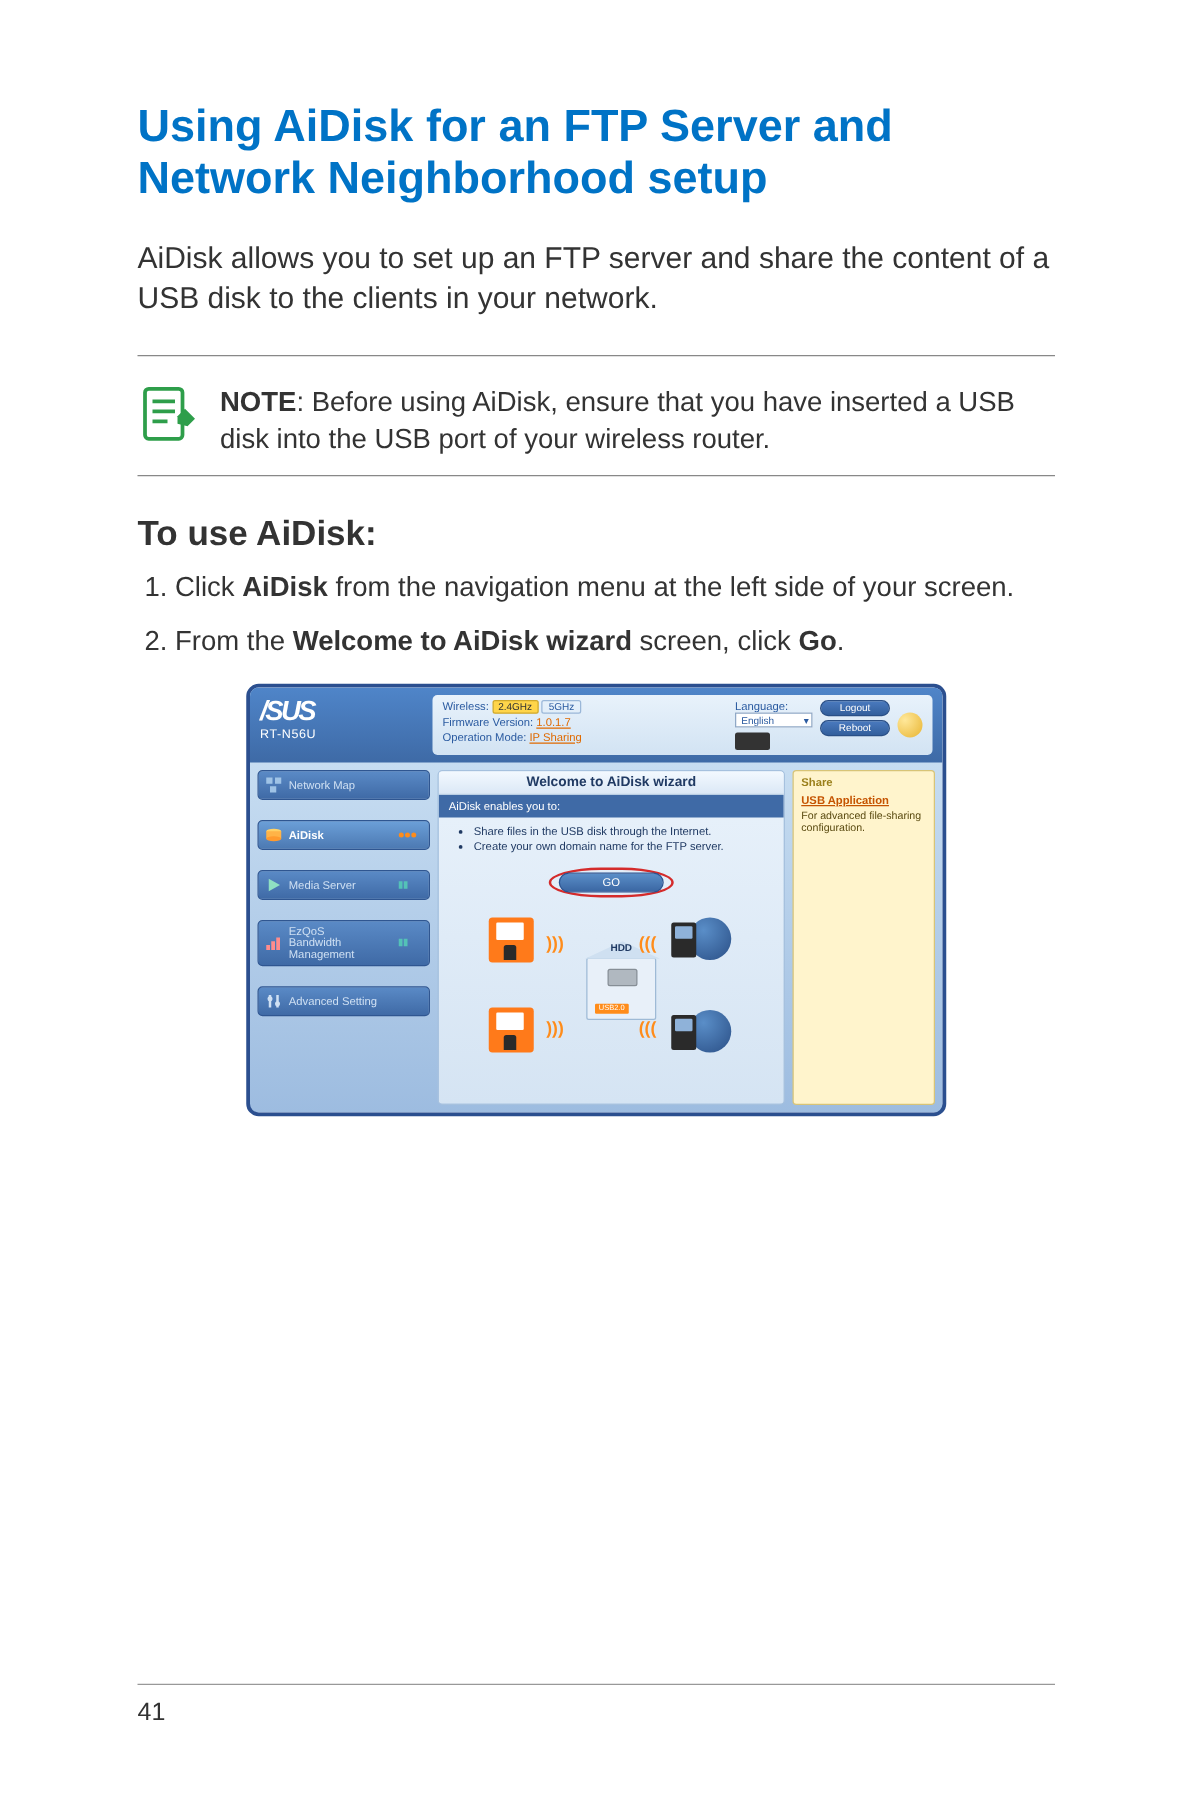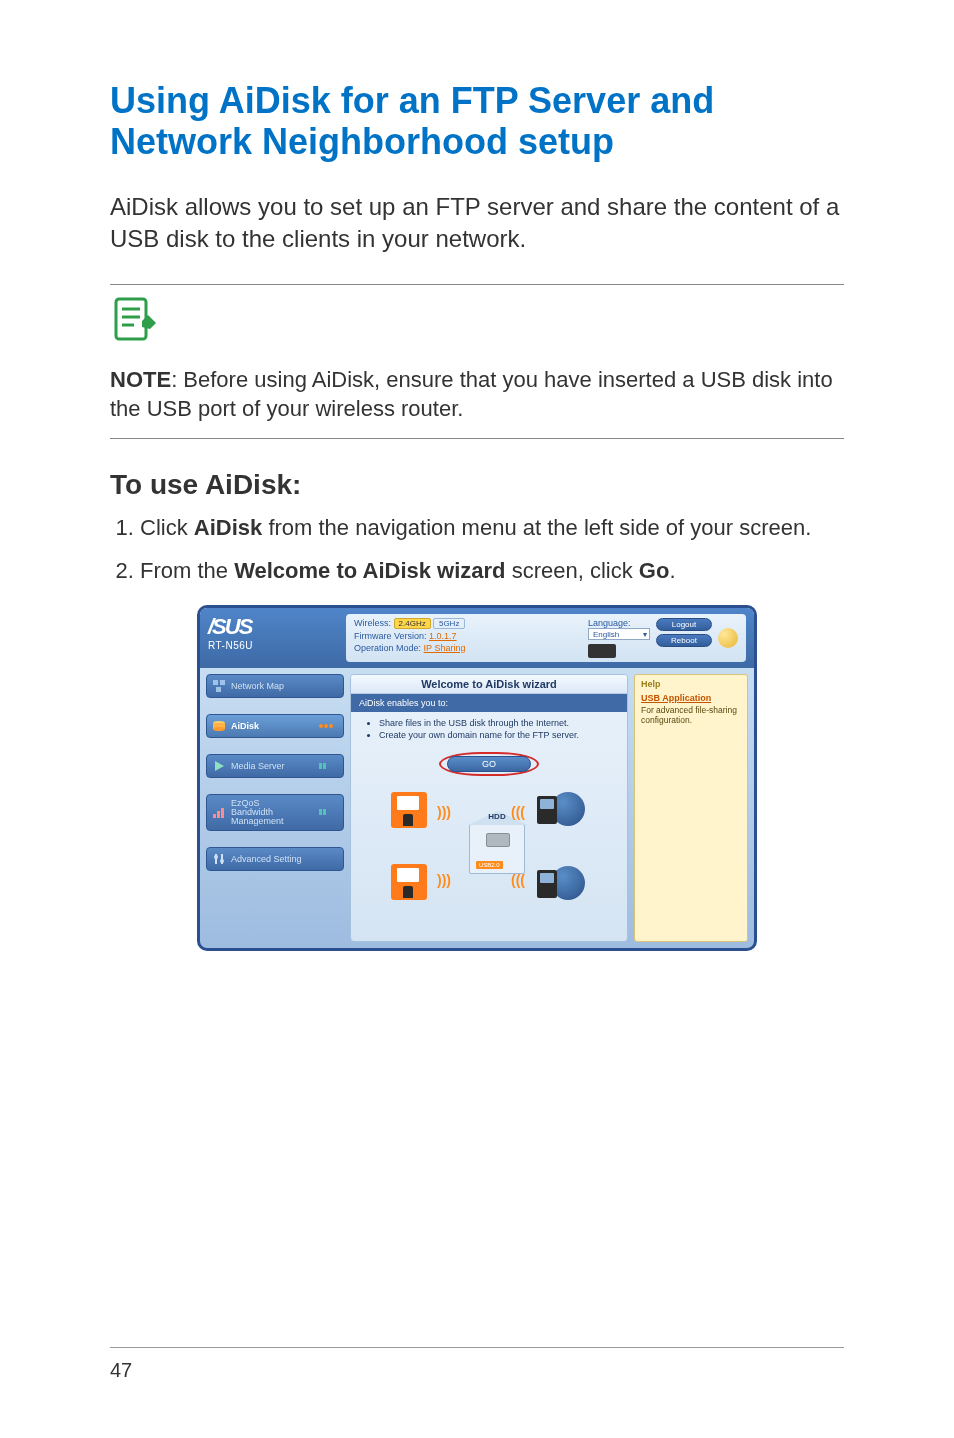--- a/index.html
+++ b/index.html
@@ -22,23 +22,22 @@
     font-size: 24px;
     line-height: 1.35;
     margin-bottom: 28px;
   }
   .note-box {
     display: flex;
     align-items: flex-start;
     gap: 18px;
     border-top: 1px solid #888;
     border-bottom: 1px solid #888;
-    padding: 10px 0 14px 0;
+    padding: 22px 0 14px 0;
     margin-bottom: 30px;
-    flex-direction: column;
   }
   .note-icon svg { width: 48px; height: 48px; }
   .note-text {
     font-size: 22px;
     line-height: 1.35;
   }
   .note-text .lbl { font-weight: 700; }
   .subhead {
     font-size: 28px;
     font-weight: 700;
@@ -472,22 +471,22 @@
               </div>
             <div class="phone-grp pg2">
                 <span class="circ"></span>
                 <span class="stick"></span>
               </div>
           </div>
         </div>
       </div>
 
       <div class="help-panel">
-        <div class="h">Help</div>
+        <div class="h">Share</div>
         <a>USB Application</a>
         <div class="t">For advanced file-sharing configuration.</div>
       </div>
     </div>
   </div>
 </div>
 
 <div class="page-rule"></div>
-<div class="page-num">47</div>
+<div class="page-num">41</div>
 
 </body></html>

